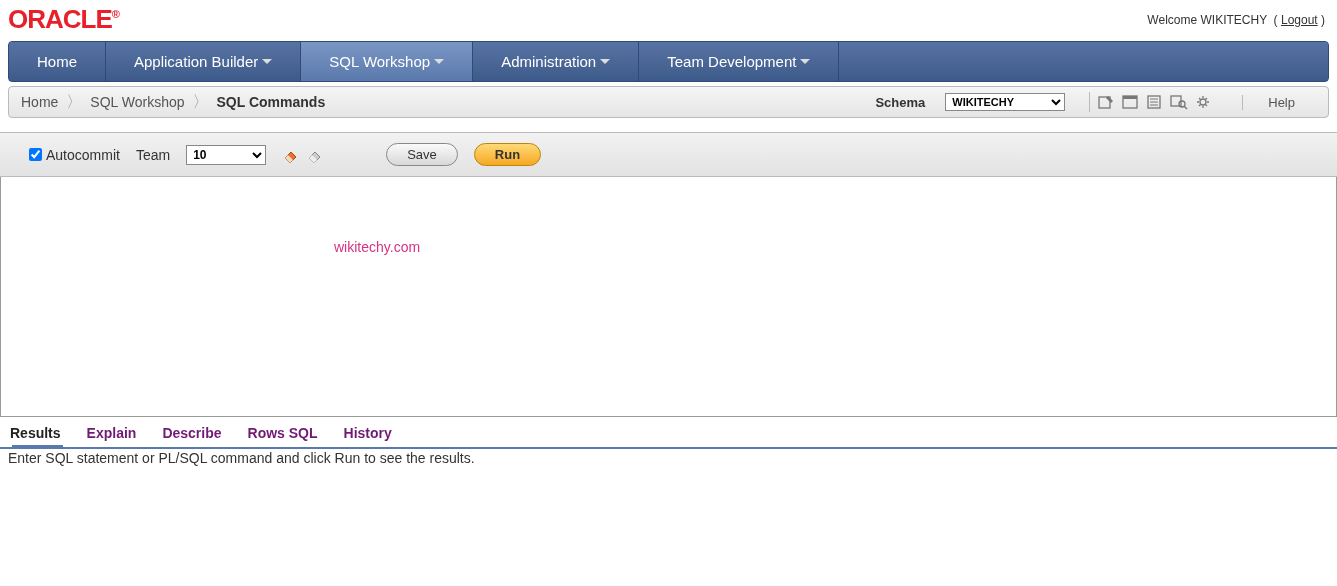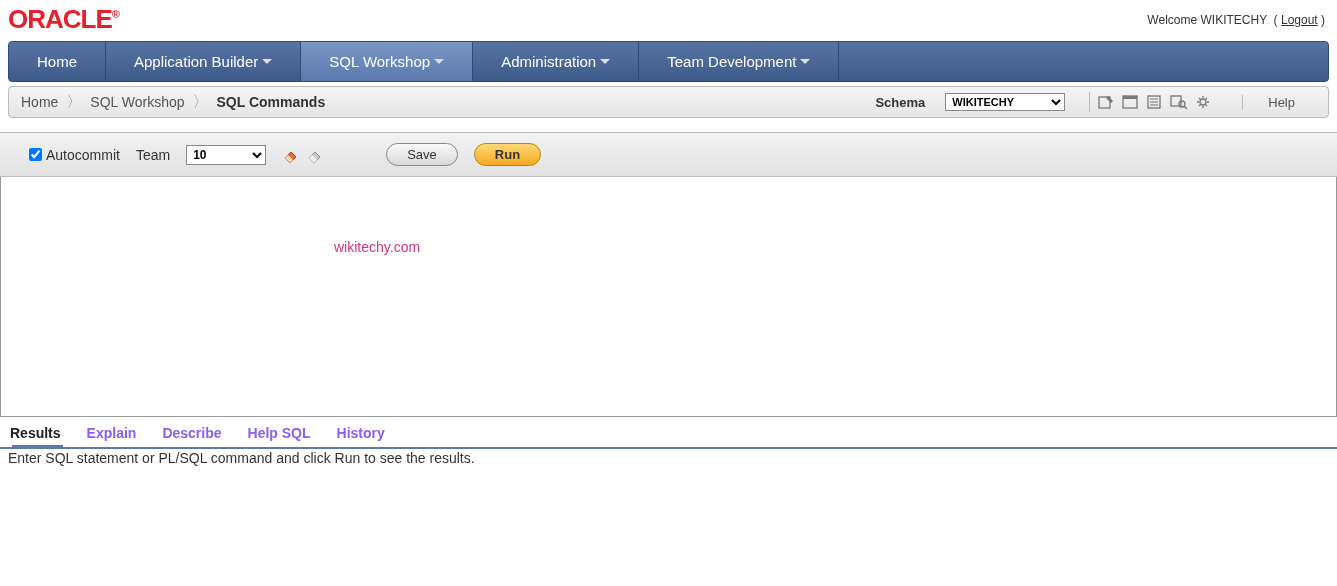--- a/index.html
+++ b/index.html
@@ -46,21 +46,21 @@
     .btn-save { background: linear-gradient(to bottom, #fafafa, #d8d8d8); color: #333; }
     .btn-run { background: linear-gradient(to bottom, #ffd977, #f5a823); color: #333; font-weight: bold; border-color: #b8860b; }
     
     
     .editor-area { position: relative; border: 1px solid #999; border-top: none; height: 240px; background: #fff; margin: 0; }
     .editor-textarea { width: 100%; height: 100%; border: none; resize: none; font-family: monospace; font-size: 13px; padding: 4px; outline: none; }
     .watermark { position: absolute; left: 333px; top: 22px; color: #d63384; font-size: 14px; pointer-events: none; margin-top: 40px; }
     
     
     .results-tabs { display: flex; gap: 26px; padding: 8px 10px 6px 10px; border-bottom: 2px solid #5a79ac; font-size: 14px; }
-    .rtab { color: #8b5cf6; cursor: pointer; font-weight: bold; }
+    .rtab { color: #701a75; cursor: pointer; font-weight: bold; }
     .rtab.active { color: #222; position: relative; }
     .rtab.active::after { content: ''; position: absolute; left: 2px; right: -2px; bottom: -8px; height: 4px; background: #5a79ac; }
     
     .results-body { padding: 1px 8px; font-size: 14px; color: #333; }
   </style>
 </head>
 <body>
 
 <div class="header">
   <div class="logo-area">
@@ -186,19 +186,19 @@
 
 <div class="editor-area">
   <textarea class="editor-textarea" style=""></textarea>
   <span class="watermark">wikitechy.com</span>
 </div>
 
 <div class="results-tabs">
   <span class="rtab active">Results</span>
   <span class="rtab">Explain</span>
   <span class="rtab">Describe</span>
-  <span class="rtab">Help SQL</span>
+  <span class="rtab">Rows SQL</span>
   <span class="rtab">History</span>
 </div>
 
 <div class="results-body">
   <span>Enter SQL statement or PL/SQL command and click Run to see the results.</span>
 </div>
 
 </body></html>

